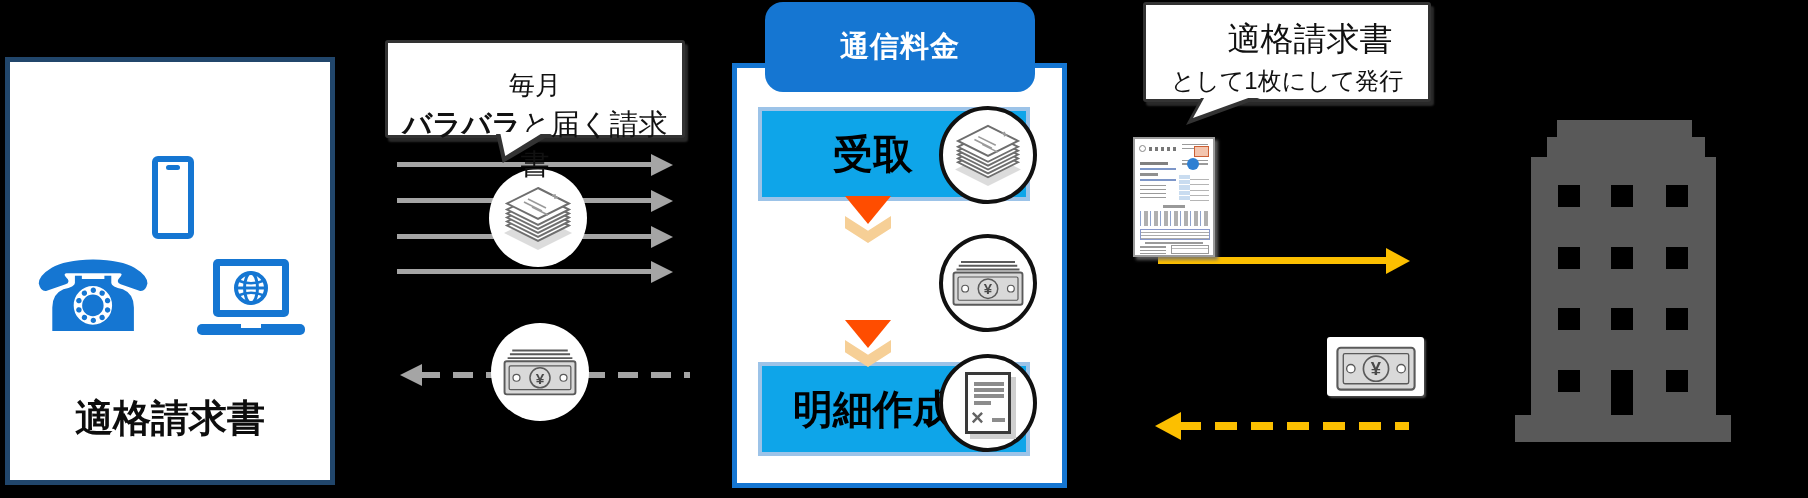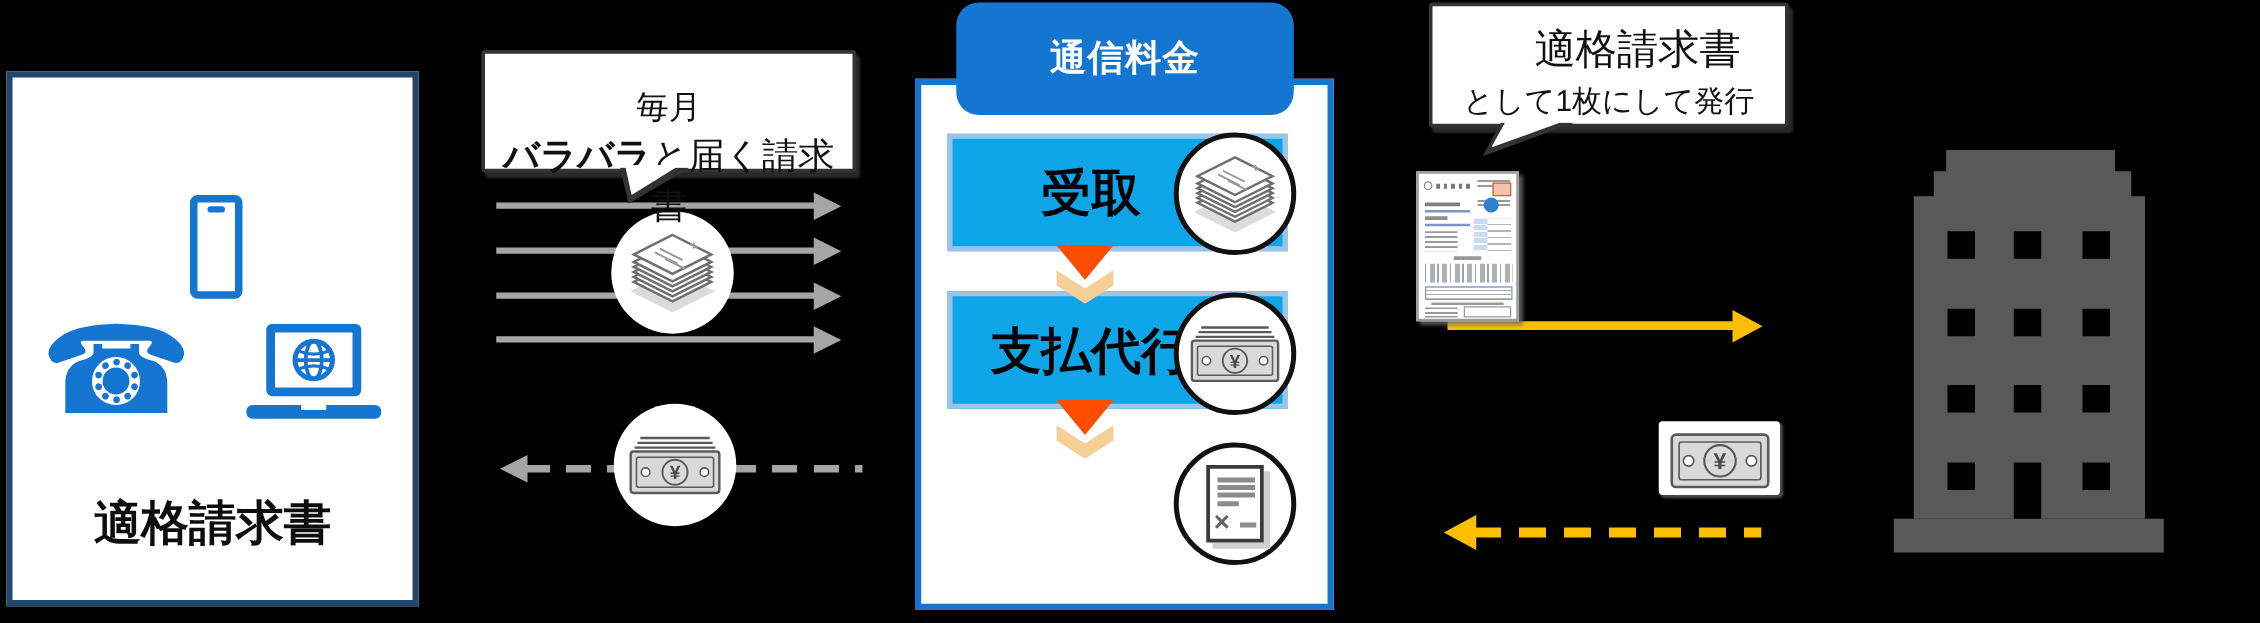--- a/index.html
+++ b/index.html
@@ -197,22 +197,22 @@
   </div>
 
   <div class="service-box"></div>
   <div class="service-header">
     <div class="h1">通信料金</div>
   </div>
 
   <div class="step-box" style="top:107px">
     <div class="step-label">受取</div>
   </div>
-  <div class="step-box" style="top:233px">
-    <div class="step-label">支払代行</div>
+  <div class="step-box" style="top:362px">
+    <div class="step-label">明細作成</div>
   </div>
 
   <div class="circle circ-ring" style="left:939px;top:106px;">
     <svg width="70" height="62" viewBox="0 0 72 64">
       <path d="M36,30 L70,47 L36,64 L2,47 Z" fill="#dcdcdc"></path>
       <path d="M36,24 L67,39.5 L36,55 L5,39.5 Z" fill="#fff" stroke="#6e6e6e" stroke-width="2"></path>
       <path d="M36,20 L67,35.5 L36,51 L5,35.5 Z" fill="#fff" stroke="#6e6e6e" stroke-width="2"></path>
       <path d="M36,16 L67,31.5 L36,47 L5,31.5 Z" fill="#fff" stroke="#6e6e6e" stroke-width="2"></path>
       <path d="M36,12 L67,27.5 L36,43 L5,27.5 Z" fill="#fff" stroke="#6e6e6e" stroke-width="2"></path>
       <path d="M36,8 L67,23.5 L36,39 L5,23.5 Z" fill="#fff" stroke="#6e6e6e" stroke-width="2"></path>

